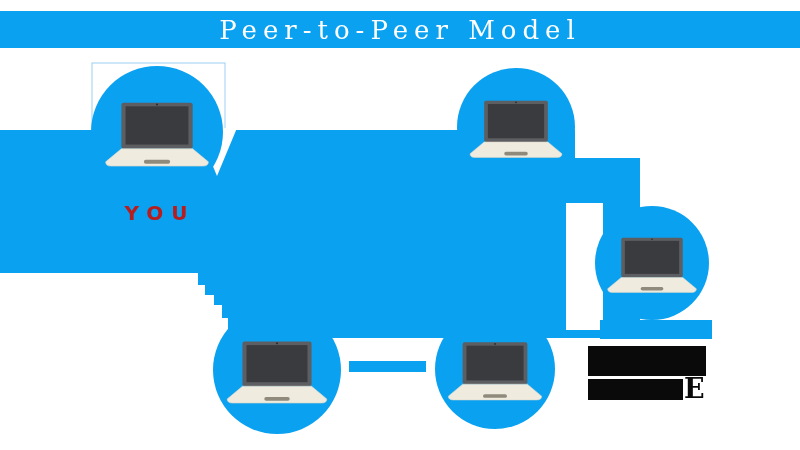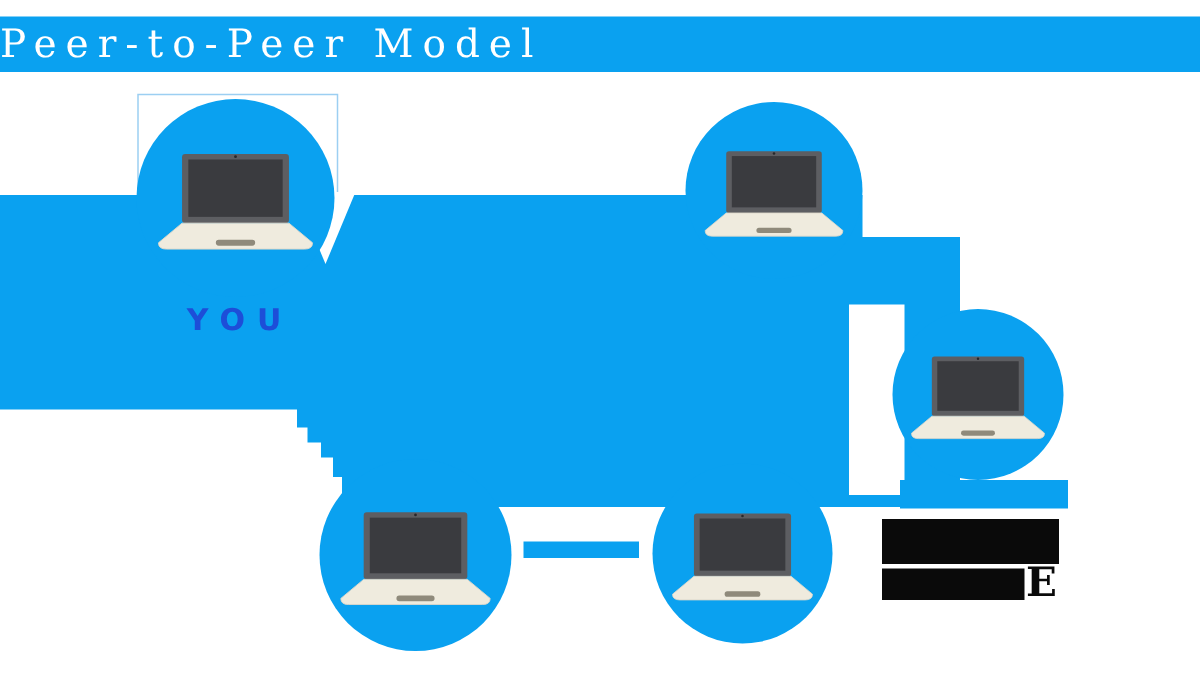--- a/index.html
+++ b/index.html
@@ -3,30 +3,30 @@
 <meta charset="utf-8">
 <style>
   html,body{margin:0;padding:0;background:#ffffff;}
   .stage{
     position:relative;width:800px;height:450px;overflow:hidden;
     background:#ffffff;font-family:"DejaVu Sans",sans-serif;
   }
   .diagram-svg{position:absolute;left:0;top:0;width:800px;height:450px;}
   .banner{
     position:absolute;left:0;top:11px;width:800px;height:37px;
-    display:flex;align-items:center;
+    display:flex;align-items:center;justify-content:center;
   }
   .banner-title{
     font-family:"DejaVu Serif",serif;
     font-size:26px;letter-spacing:6px;font-weight:400;
   }
   .you-label{
     position:absolute;left:118px;top:200px;width:84px;
     text-align:center;font-weight:800;font-size:20px;letter-spacing:8px;
-    font-family:"DejaVu Sans",sans-serif;color:#1d4ed8;line-height:26px;
+    font-family:"DejaVu Sans",sans-serif;color:#b91c1c;line-height:26px;
   }
   .blob-label{position:absolute;left:588px;top:346px;}
   .blob-line1{width:118px;height:30px;background:#0a0a0a;}
   .blob-line2{display:flex;align-items:flex-end;margin-top:2px;}
   .blob-bar2{display:block;width:95px;height:21px;background:#0a0a0a;}
   .blob-e{
     font-family:"DejaVu Serif",serif;font-weight:700;font-size:27px;
     line-height:22px;color:#0a0a0a;margin-left:1px;
   }
 </style>

